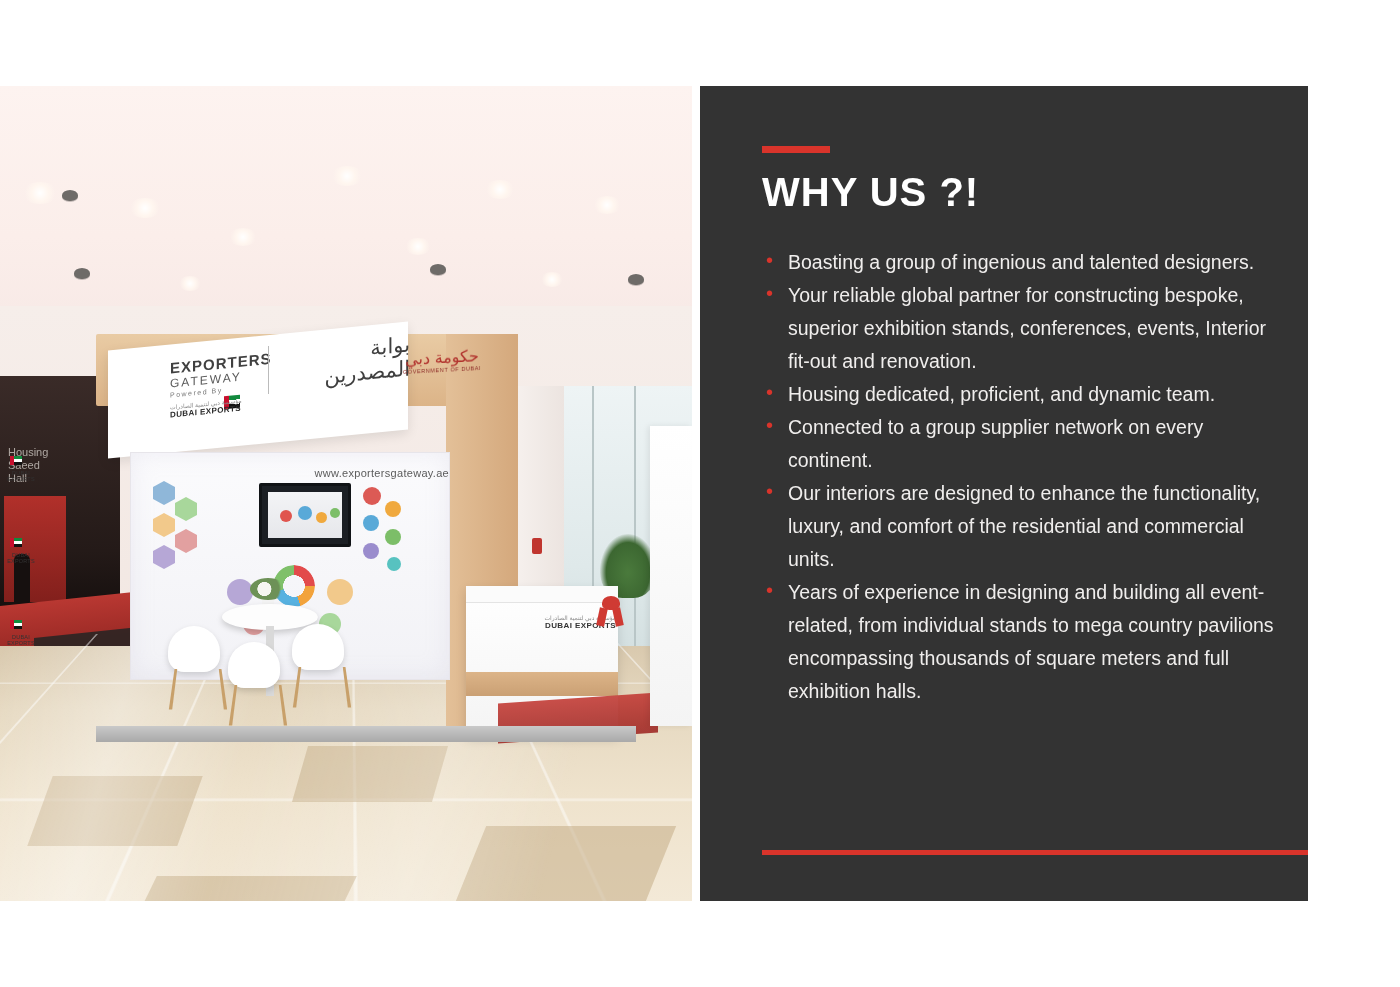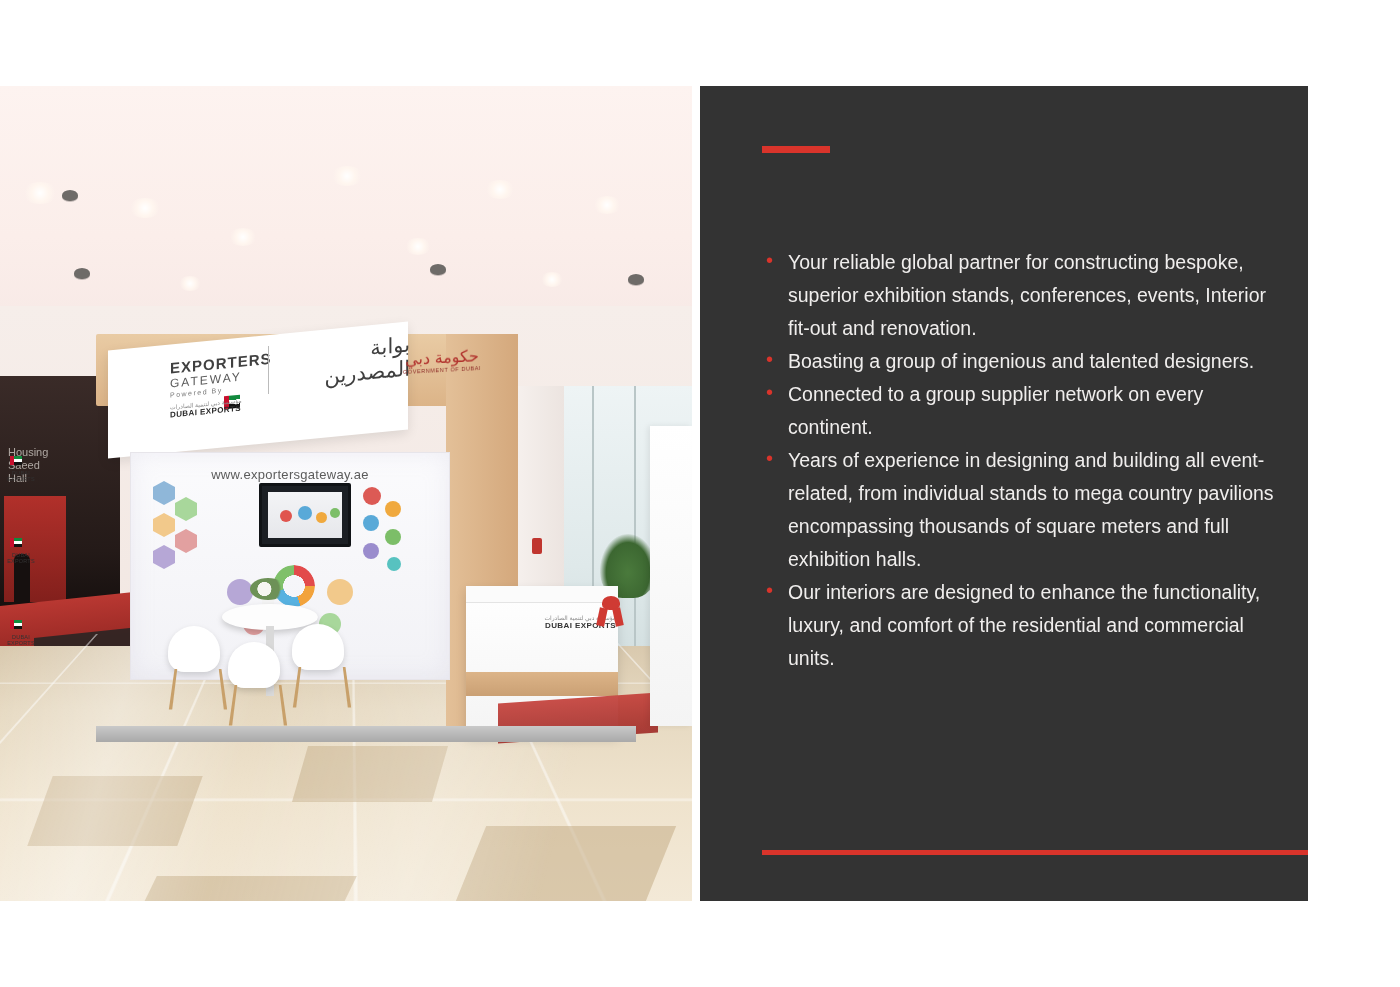--- a/index.html
+++ b/index.html
@@ -199,21 +199,21 @@
   .stand-backpanel {
     position: absolute;
     left: 130px; top: 366px;
     width: 318px; height: 226px;
     background: linear-gradient(180deg,#fbfbfd 0%, #f2f2f6 100%);
     border: 1px solid #e7e5ea;
     box-shadow: inset 0 0 24px rgba(180,170,200,.18);
   }
   .panel-url {
     position: absolute; left: 0; top: 14px; width: 318px;
-    text-align: center; font-size: 13px; color: #5b5b5b; letter-spacing: .3px;
+    text-align: right; font-size: 11px; color: #5b5b5b; letter-spacing: .3px;
   }
   .panel-screen {
     position: absolute; left: 128px; top: 30px;
     width: 86px; height: 58px;
     background: #1b1f24;
     border: 3px solid #101316;
     border-radius: 2px;
   }
   .panel-screen-inner {
     position: absolute; left: 6px; top: 6px; right: 6px; bottom: 6px;
@@ -550,27 +550,29 @@
     <div class="banner-flag" style="top:370px;"></div>
     <div class="banner-tag" style="top:384px;">DUBAI EXPORTS</div>
     <div class="banner-flag" style="top:452px;"></div>
     <div class="banner-tag" style="top:466px;">DUBAI EXPORTS</div>
     <div class="banner-flag" style="top:534px;"></div>
     <div class="banner-tag" style="top:548px;">DUBAI EXPORTS</div>
   </div>
 
   <div class="dark-panel">
     <div class="accent-dash"></div>
+    <div class="panel-title">WHY US ?!</div>
 
     <ul class="bullets">
+      <li>Boasting a group of ingenious and talented designers.</li>
       <li>Your reliable global partner for constructing bespoke, superior exhibition stands, conferences, events, Interior fit-out and renovation.</li>
-      <li>Boasting a group of ingenious and talented designers.</li>
+      <li>Housing dedicated, proficient, and dynamic team.</li>
       <li>Connected to a group supplier network on every continent.</li>
+      <li>Our interiors are designed to enhance the functionality, luxury, and comfort of the residential and commercial units.</li>
       <li>Years of experience in designing and building all event-related, from individual stands to mega country pavilions encompassing thousands of square meters and full exhibition halls.</li>
-      <li>Our interiors are designed to enhance the functionality, luxury, and comfort of the residential and commercial units.</li>
     </ul>
 
     <div class="bottom-rule"></div>
   </div>
 
   <div class="footer">
     
     
   </div>
 

